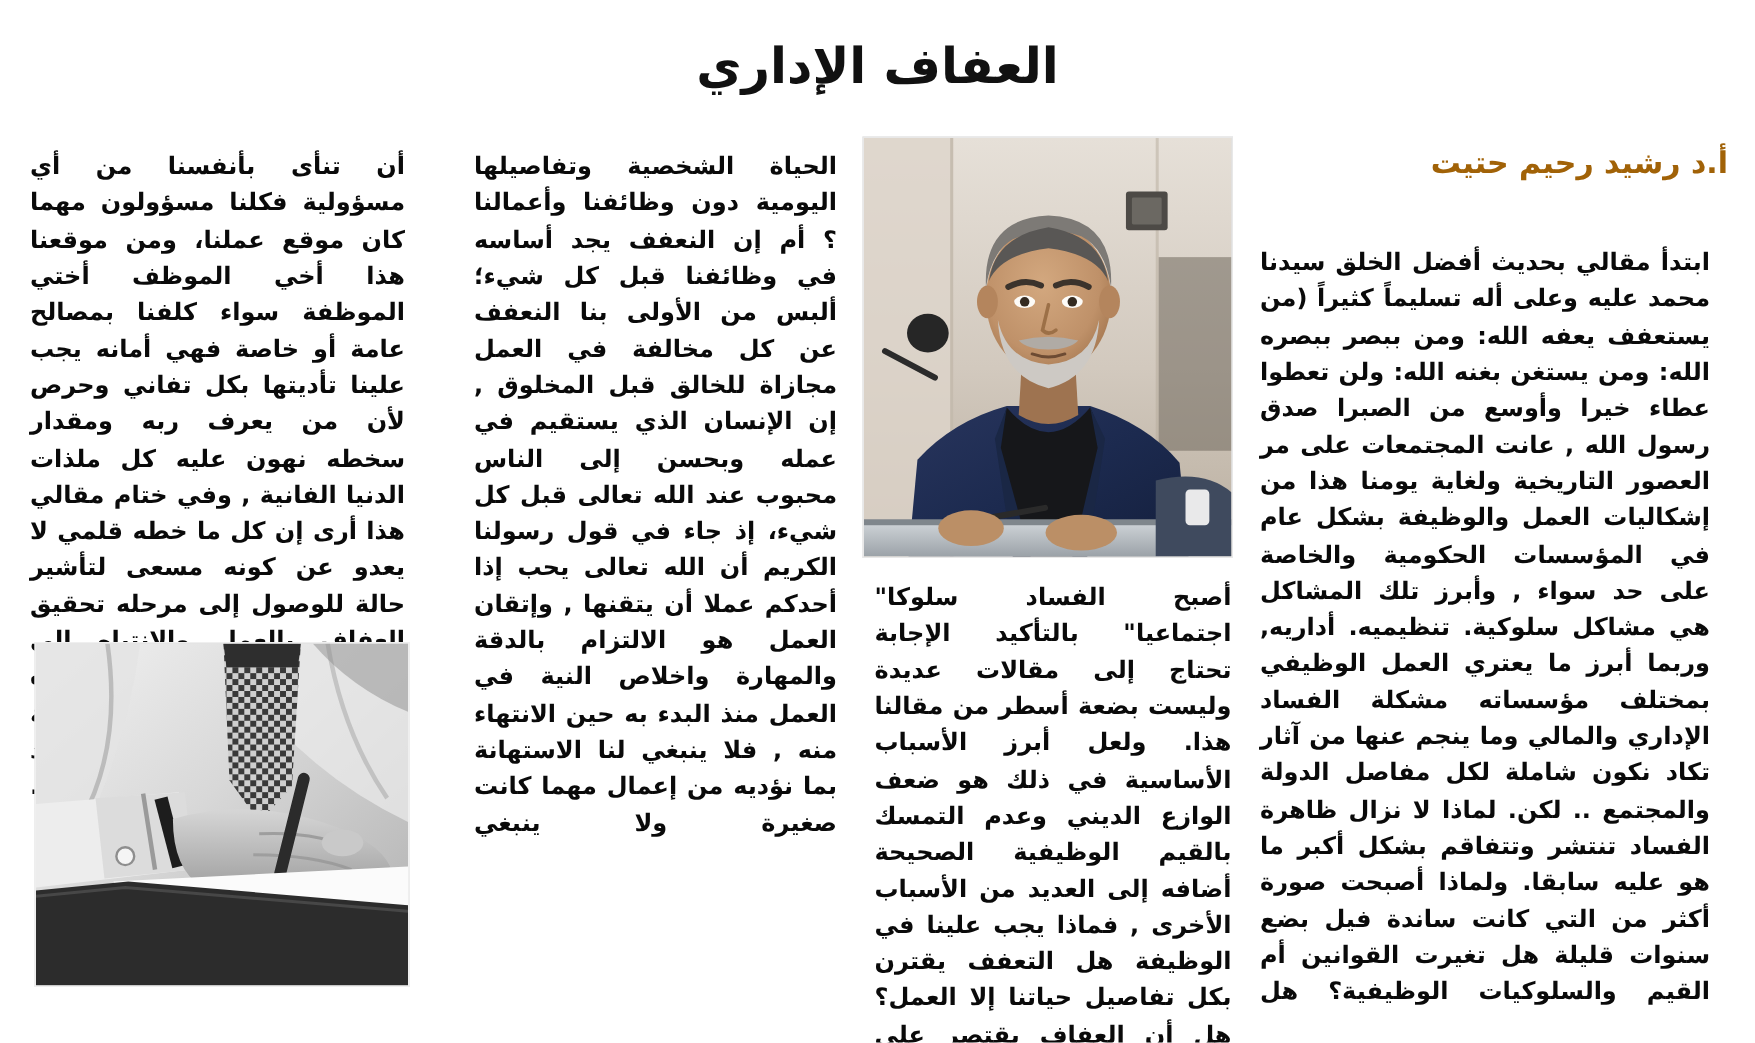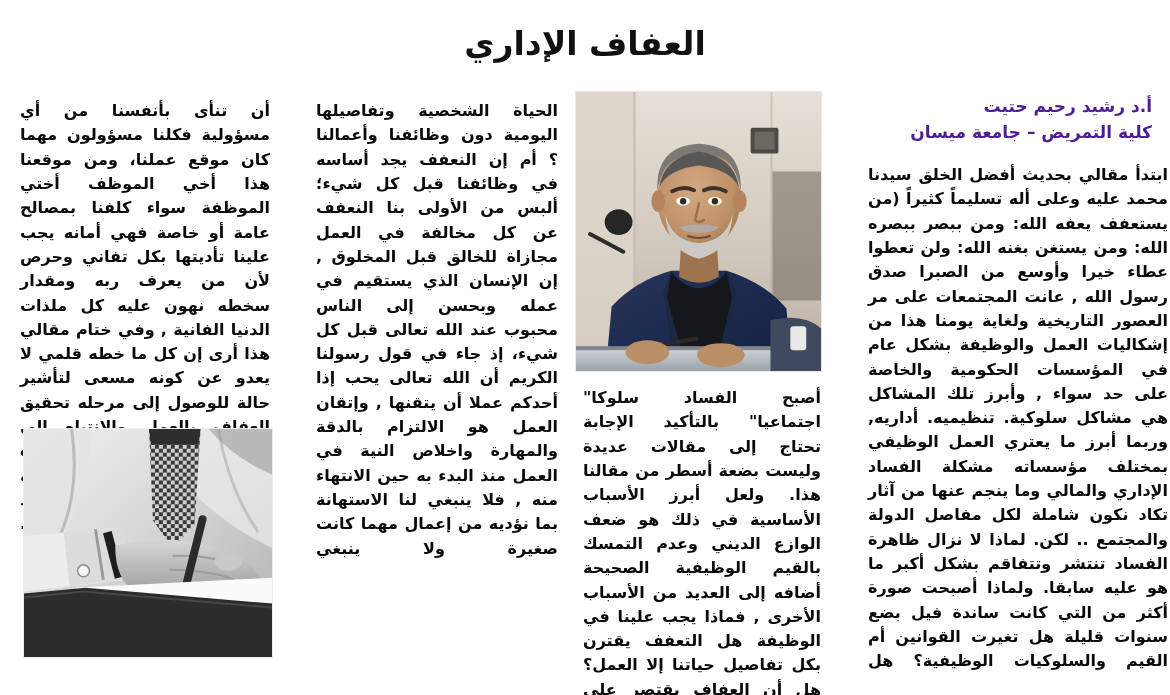--- a/index.html
+++ b/index.html
@@ -36,44 +36,44 @@
   }
 
   
   #byline {
     position: absolute;
     top: 93px;
     right: 18px;
     width: 300px;
     text-align: right;
     direction: rtl;
-    font-size: 17px;
+    font-size: 20px;
     font-weight: 700;
-    color: #4c1d95;
+    color: #a16207;
     line-height: 1.55;
   }
   #byline .line2 { white-space: nowrap; }
 
   
   .col {
     position: absolute;
     direction: rtl;
     text-align: justify;
     text-align-last: justify;
     color: #0a0a0a;
     font-weight: 700;
     font-size: 16px;
     line-height: 1.52;
     word-spacing: 0.5px;
     -webkit-font-smoothing: antialiased;
   }
   .col p { margin: 0; text-align: justify; text-align-last: justify; }
 
   
-  #col-right  { top: 163px; right: 2px;  width: 300px; }
+  #col-right  { top: 163px; right: 30px;  width: 300px; }
   #col-midright { top: 386px; right: 349px; width: 238px; }
   #col-midleft { top: 99px;  right: 612px; width: 242px; }
   #col-left   { top: 99px;  right: 900px; width: 250px; }
 
   
   .photo {
     position: absolute;
     overflow: hidden;
     background: #d9d9d9;
   }
@@ -100,21 +100,20 @@
 </style>
 </head>
 <body>
 
 <div id="page">
 
   <h1 id="headline">العفاف الإداري</h1>
 
   <div id="byline">
     <div class="line1">أ.د رشيد رحيم حتيت</div>
-    <div class="line2">كلية التمريض – جامعة ميسان</div>
   </div>
 
   <div class="col" id="col-right">
     <p>ابتدأ مقالي بحديث أفضل الخلق سيدنا محمد عليه وعلى أله تسليماً كثيراً (من يستعفف يعفه الله: ومن ببصر ببصره الله: ومن يستغن بغنه الله: ولن تعطوا عطاء خيرا وأوسع من الصبرا صدق رسول الله , عانت المجتمعات على مر العصور التاريخية ولغاية يومنا هذا من إشكاليات العمل والوظيفة بشكل عام في المؤسسات الحكومية والخاصة على حد سواء , وأبرز تلك المشاكل هي مشاكل سلوكية. تنظيميه. أداريه, وربما أبرز ما يعتري العمل الوظيفي بمختلف مؤسساته مشكلة الفساد الإداري والمالي وما ينجم عنها من آثار تكاد نكون شاملة لكل مفاصل الدولة والمجتمع .. لكن. لماذا لا نزال ظاهرة الفساد تنتشر وتتفاقم بشكل أكبر ما هو عليه سابقا. ولماذا أصبحت صورة أكثر من التي كانت ساندة فيل بضع سنوات قليلة هل تغيرت القوانين أم القيم والسلوكيات الوظيفية؟ هل</p>
   </div>
 
   <div class="col" id="col-midright">
     <p>أصبح الفساد سلوكا" اجتماعيا" بالتأكيد الإجابة تحتاج إلى مقالات عديدة وليست بضعة أسطر من مقالنا هذا. ولعل أبرز الأسباب الأساسية في ذلك هو ضعف الوازع الديني وعدم التمسك بالقيم الوظيفية الصحيحة أضافه إلى العديد من الأسباب الأخرى , فماذا يجب علينا في الوظيفة هل التعفف يقترن بكل تفاصيل حياتنا إلا العمل؟ هل أن العفاف يقتصر على</p>
   </div>
 

